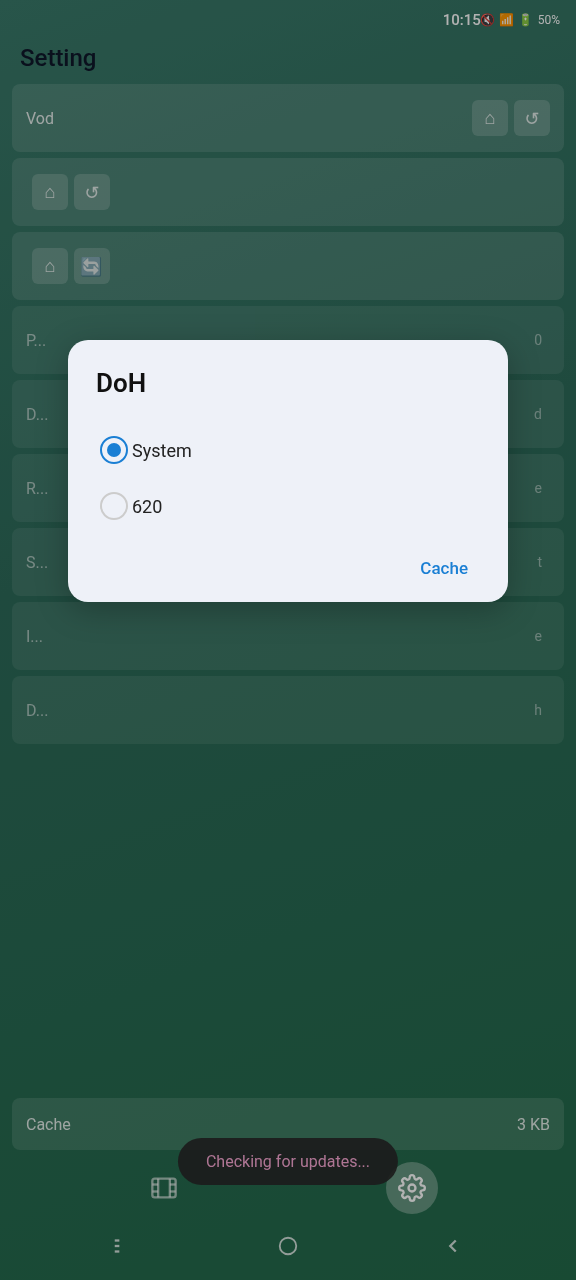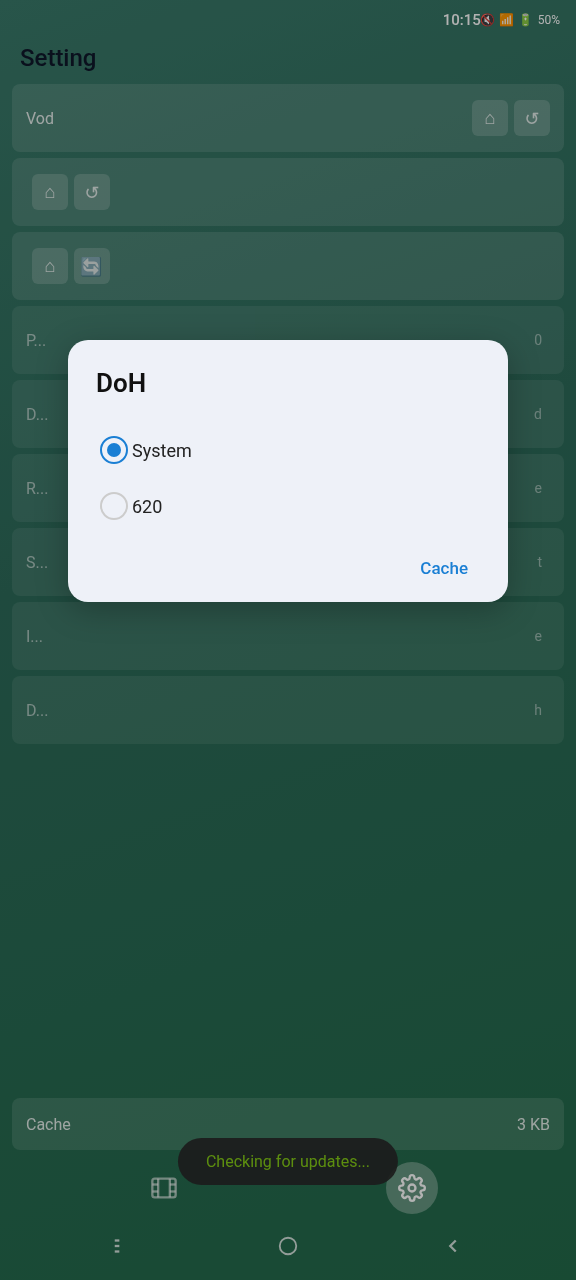--- a/index.html
+++ b/index.html
@@ -190,21 +190,21 @@
       gap: 6px;
     }
 
     
     .update-toast {
       position: absolute;
       bottom: 95px;
       left: 50%;
       transform: translateX(-50%);
       background: rgba(40,40,40,0.92);
-      color: #84cc16;
+      color: #f9a8d4;
       border-radius: 28px;
       padding: 14px 28px;
       font-size: 16px;
       white-space: nowrap;
       z-index: 5;
     }
 
     
     .app-bottom-bar {
       position: absolute;

